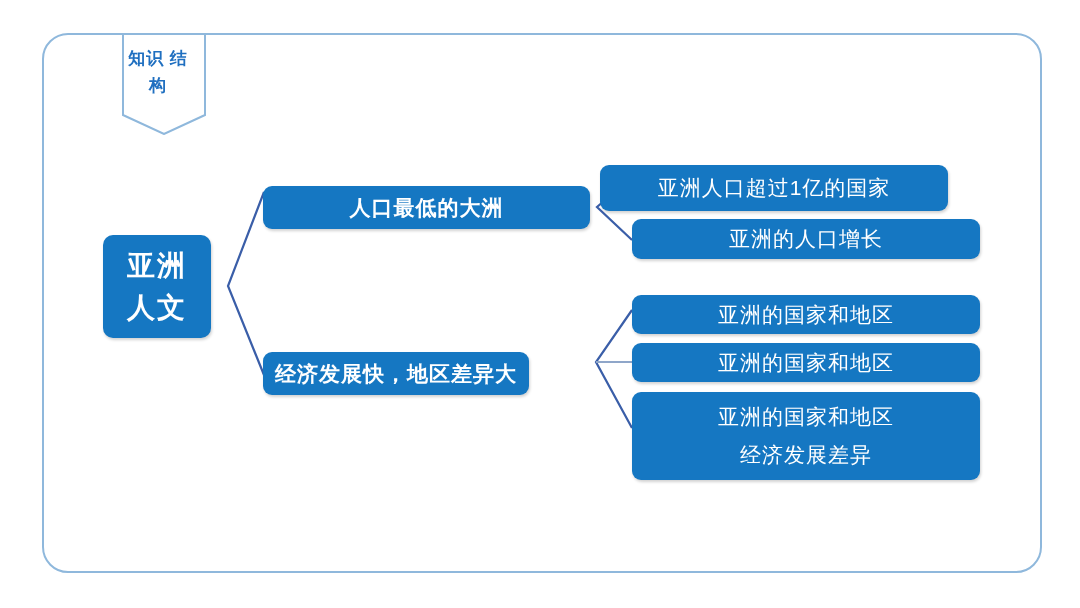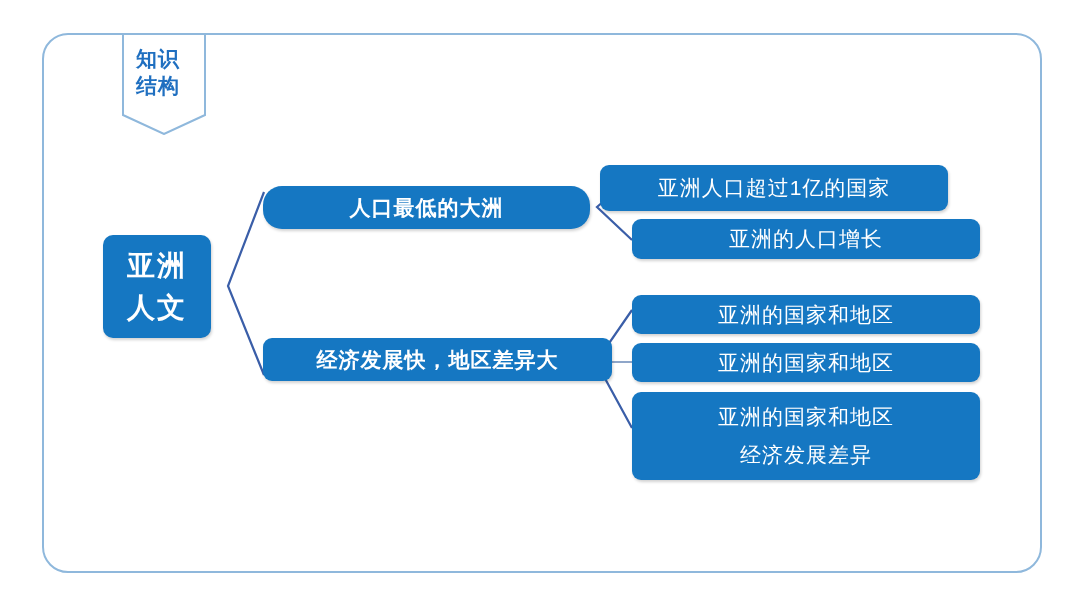--- a/index.html
+++ b/index.html
@@ -55,21 +55,21 @@
     left: 0;
     top: 0;
   }
   #ribbon .ribbon-text {
     position: absolute;
     left: 0;
     top: 12px;
     width: 72px;
     text-align: center;
     color: #1f6fc0;
-    font-size: 21px;
+    font-size: 17px;
     font-weight: bold;
     line-height: 27px;
     letter-spacing: 1px;
   }
 
   
   .node {
     position: absolute;
     background: #1577c2;
     border-radius: 9px;
@@ -110,26 +110,25 @@
   }
   .node-l2 .node-label {
     font-size: 21px;
     font-weight: bold;
     letter-spacing: 1px;
   }
   #node-b1 {
     left: 263px;
     top: 186px;
     width: 327px;
-    border-radius: 19px;
   }
   #node-b2 {
     left: 263px;
-    top: 338px;
-    width: 349px;
+    top: 352px;
+    width: 266px;
   }
 
   
   .node-l3 .node-label {
     font-size: 21px;
     font-weight: normal;
     letter-spacing: 1px;
   }
   #node-c1 { left: 600px; top: 165px; width: 348px; height: 46px; }
   #node-c2 { left: 632px; top: 219px; width: 348px; height: 40px; }

